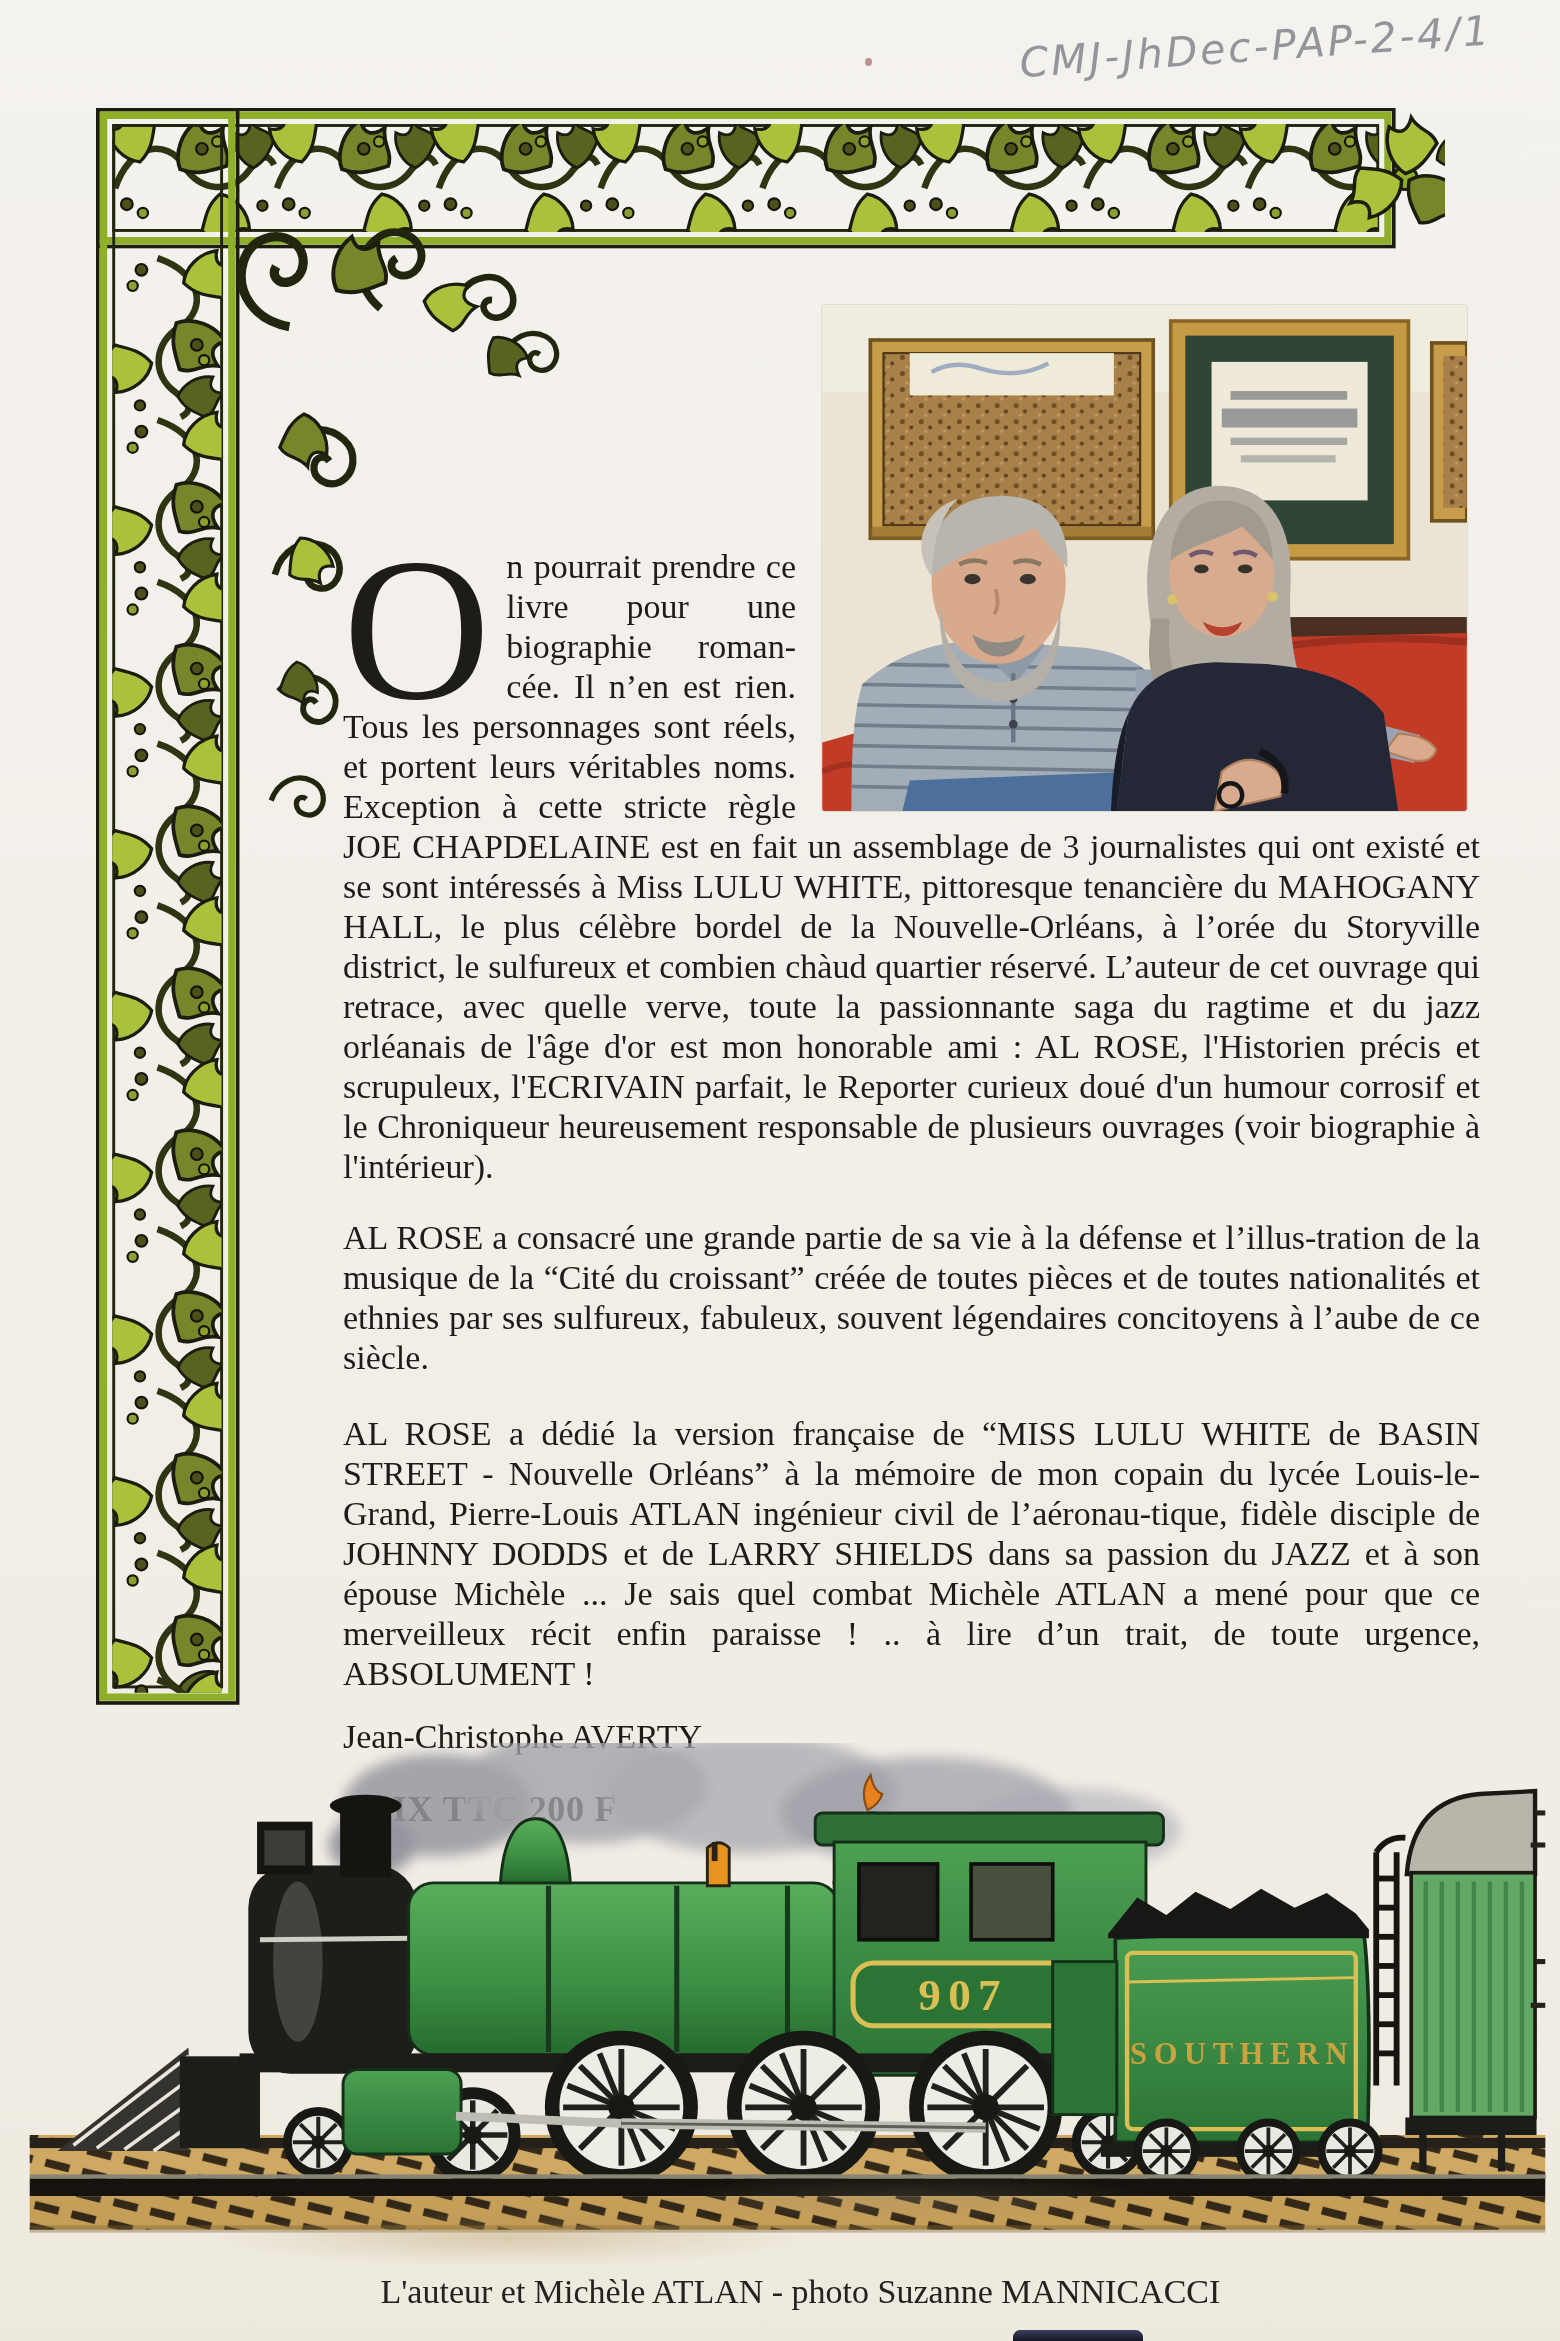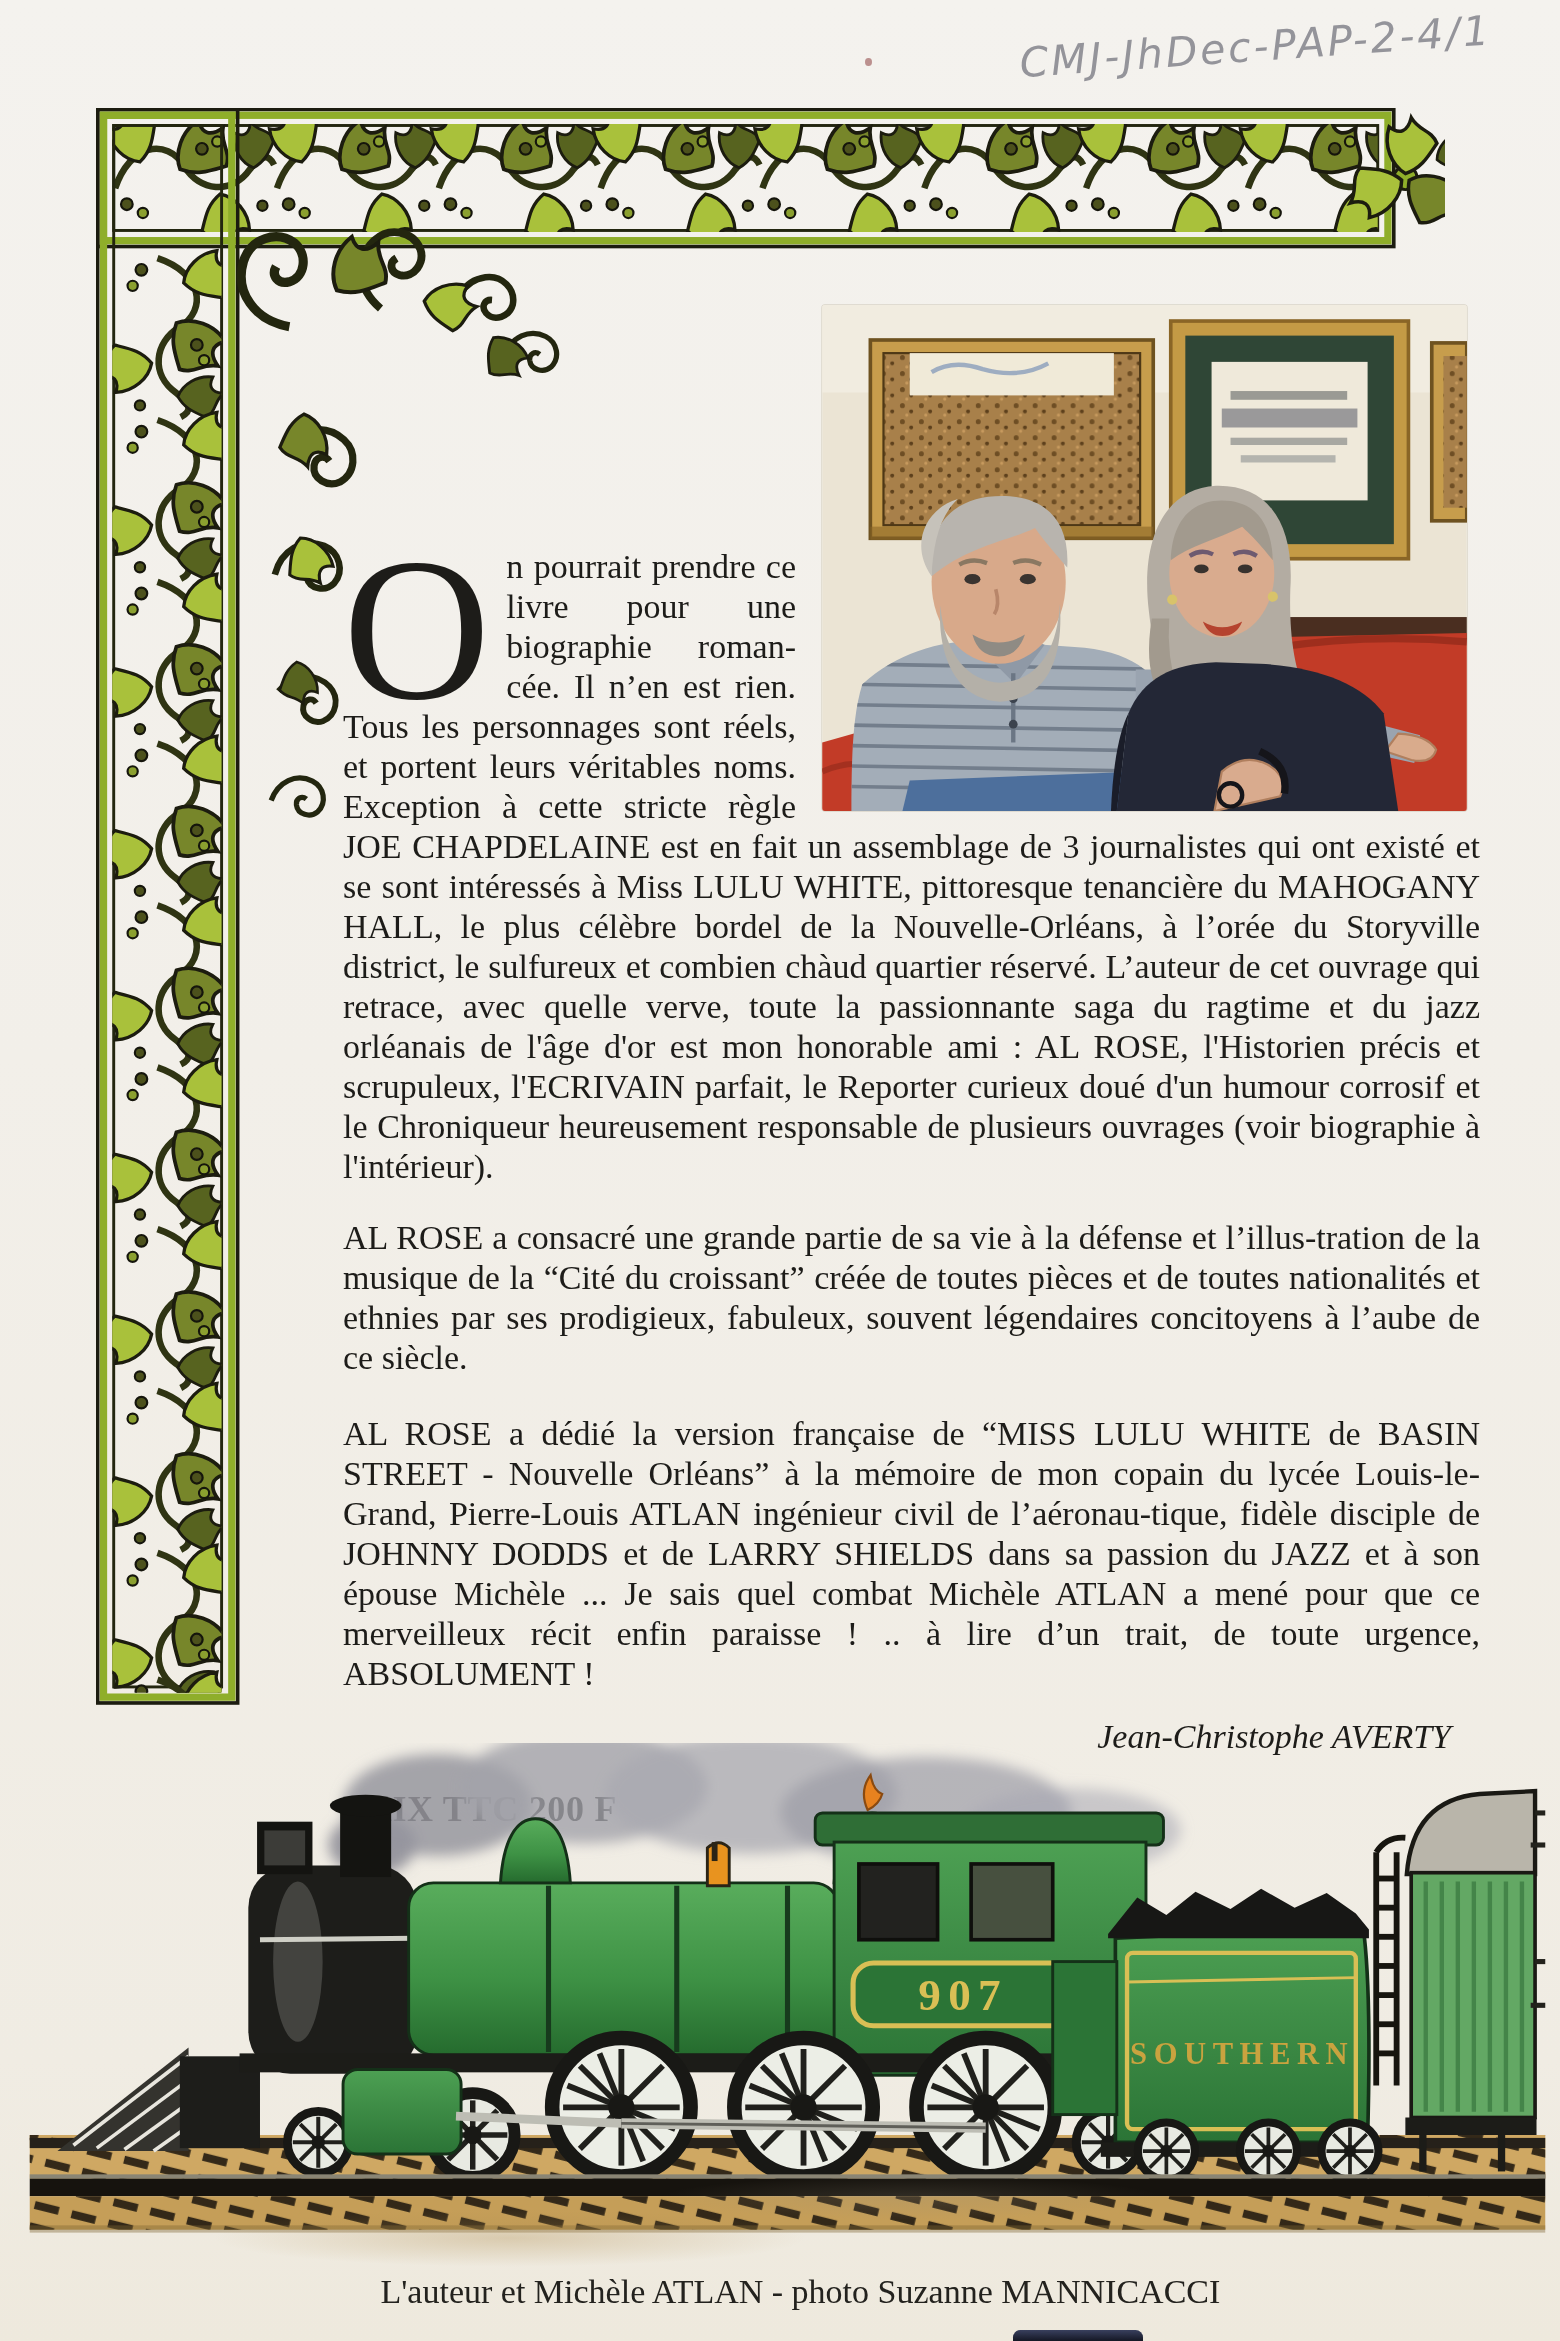--- a/index.html
+++ b/index.html
@@ -18,21 +18,21 @@
         box-shadow:0 0 0 0.7px #d9d4c8;}
   .train{position:absolute;left:29px;top:1743px;}
   
   .article{position:absolute;left:343px;top:547px;width:1137px;
         font-size:34px;line-height:40px;text-align:justify;color:#1d1c19;}
   .article p{margin:0;}
   .photo-spacer{float:right;width:684px;height:265px;}
   .dropcap{float:left;font-size:204px;line-height:150px;padding:7.3px 16px 0 0;font-weight:400;}
   .p2{margin-top:31px !important;}
   .p3{margin-top:36px !important;}
-  .signature{margin-top:23px !important;text-align:right;padding-right:29px;font-style:italic;}
+  .signature{margin-top:23px !important;padding-right:29px;}
   .price{margin-top:32px !important;margin-left:711px;text-align:left;
         font-weight:bold;font-size:36px;letter-spacing:0.7px;color:#15140f;}
   
   .caption{position:absolute;left:0;top:2273px;width:1560px;text-align:center;
         font-size:34px;color:#23221e;transform:translateX(20.4px);}
   .stain{position:absolute;left:211px;top:2209px;width:598px;height:58px;
         background:radial-gradient(ellipse at 50% 50%,rgba(176,142,80,.34),rgba(176,142,80,0) 70%);}
   .stain2{position:absolute;left:656px;top:2176px;width:510px;height:44px;
         background:radial-gradient(ellipse at 50% 50%,rgba(150,140,120,.22),rgba(150,140,120,0) 70%);}
   .smudge{position:absolute;left:1013px;top:2330px;width:130px;height:11.7px;
@@ -231,21 +231,21 @@
         <circle cx="618" cy="400" r="7" fill="#d8c36a"></circle>
 
       <path d="M548,640 q30,-26 62,-10 q30,16 18,44 l-90,20 Z" fill="#d9ab8e" stroke="#b07f5e" stroke-width="3"></path>
       <path d="M600,612 q40,18 34,58" fill="none" stroke="#15151a" stroke-width="10"></path>
       <circle cx="560" cy="672" r="16" fill="none" stroke="#15151a" stroke-width="6"></circle>
     </g>
   </svg>
 
   <div class="article">
     <p><span class="photo-spacer"></span><span class="dropcap">O</span><span>n pourrait prendre ce livre pour une biographie roman-cée. Il n’en est rien. Tous les personnages sont réels, et portent leurs véritables noms. Exception à cette stricte règle JOE CHAPDELAINE est en fait un assemblage de 3 journalistes qui ont existé et se sont intéressés à Miss LULU WHITE, pittoresque tenancière du MAHOGANY HALL, le plus célèbre bordel de la Nouvelle-Orléans, à l’orée du Storyville district, le sulfureux et combien chàud quartier réservé. L’auteur de cet ouvrage qui retrace, avec quelle verve, toute la passionnante saga du ragtime et du jazz orléanais de l'âge d'or est mon honorable ami : AL ROSE, l'Historien précis et scrupuleux, l'ECRIVAIN parfait, le Reporter curieux doué d'un humour corrosif et le Chroniqueur heureusement responsable de plusieurs ouvrages (voir biographie à l'intérieur).</span></p>
-    <p class="p2">AL ROSE a consacré une grande partie de sa vie à la défense et l’illus-tration de la musique de la “Cité du croissant” créée de toutes pièces et de toutes nationalités et ethnies par ses prodigieux, fabuleux, souvent légendaires concitoyens à l’aube de ce siècle.</p>
+    <p class="p2">AL ROSE a consacré une grande partie de sa vie à la défense et l’illus-tration de la musique de la “Cité du croissant” créée de toutes pièces et de toutes nationalités et ethnies par ses sulfureux, fabuleux, souvent légendaires concitoyens à l’aube de ce siècle.</p>
     <p class="p3">AL ROSE a dédié la version française de “MISS LULU WHITE de BASIN STREET - Nouvelle Orléans” à la mémoire de mon copain du lycée Louis-le-Grand, Pierre-Louis ATLAN ingénieur civil de l’aéronau-tique, fidèle disciple de JOHNNY DODDS et de LARRY SHIELDS dans sa passion du JAZZ et à son épouse Michèle ... Je sais quel combat Michèle ATLAN a mené pour que ce merveilleux récit enfin paraisse ! .. à lire d’un trait, de toute urgence, ABSOLUMENT !</p>
     <p class="signature">Jean-Christophe AVERTY</p>
     <p class="price">PRIX TTC 200 F</p>
   </div>
 
   <svg class="train" width="1517" height="494" viewBox="0 0 2080 678">
     <defs>
       <filter id="blur9">
           <feGaussianBlur stdDeviation="9"></feGaussianBlur>
         </filter>

